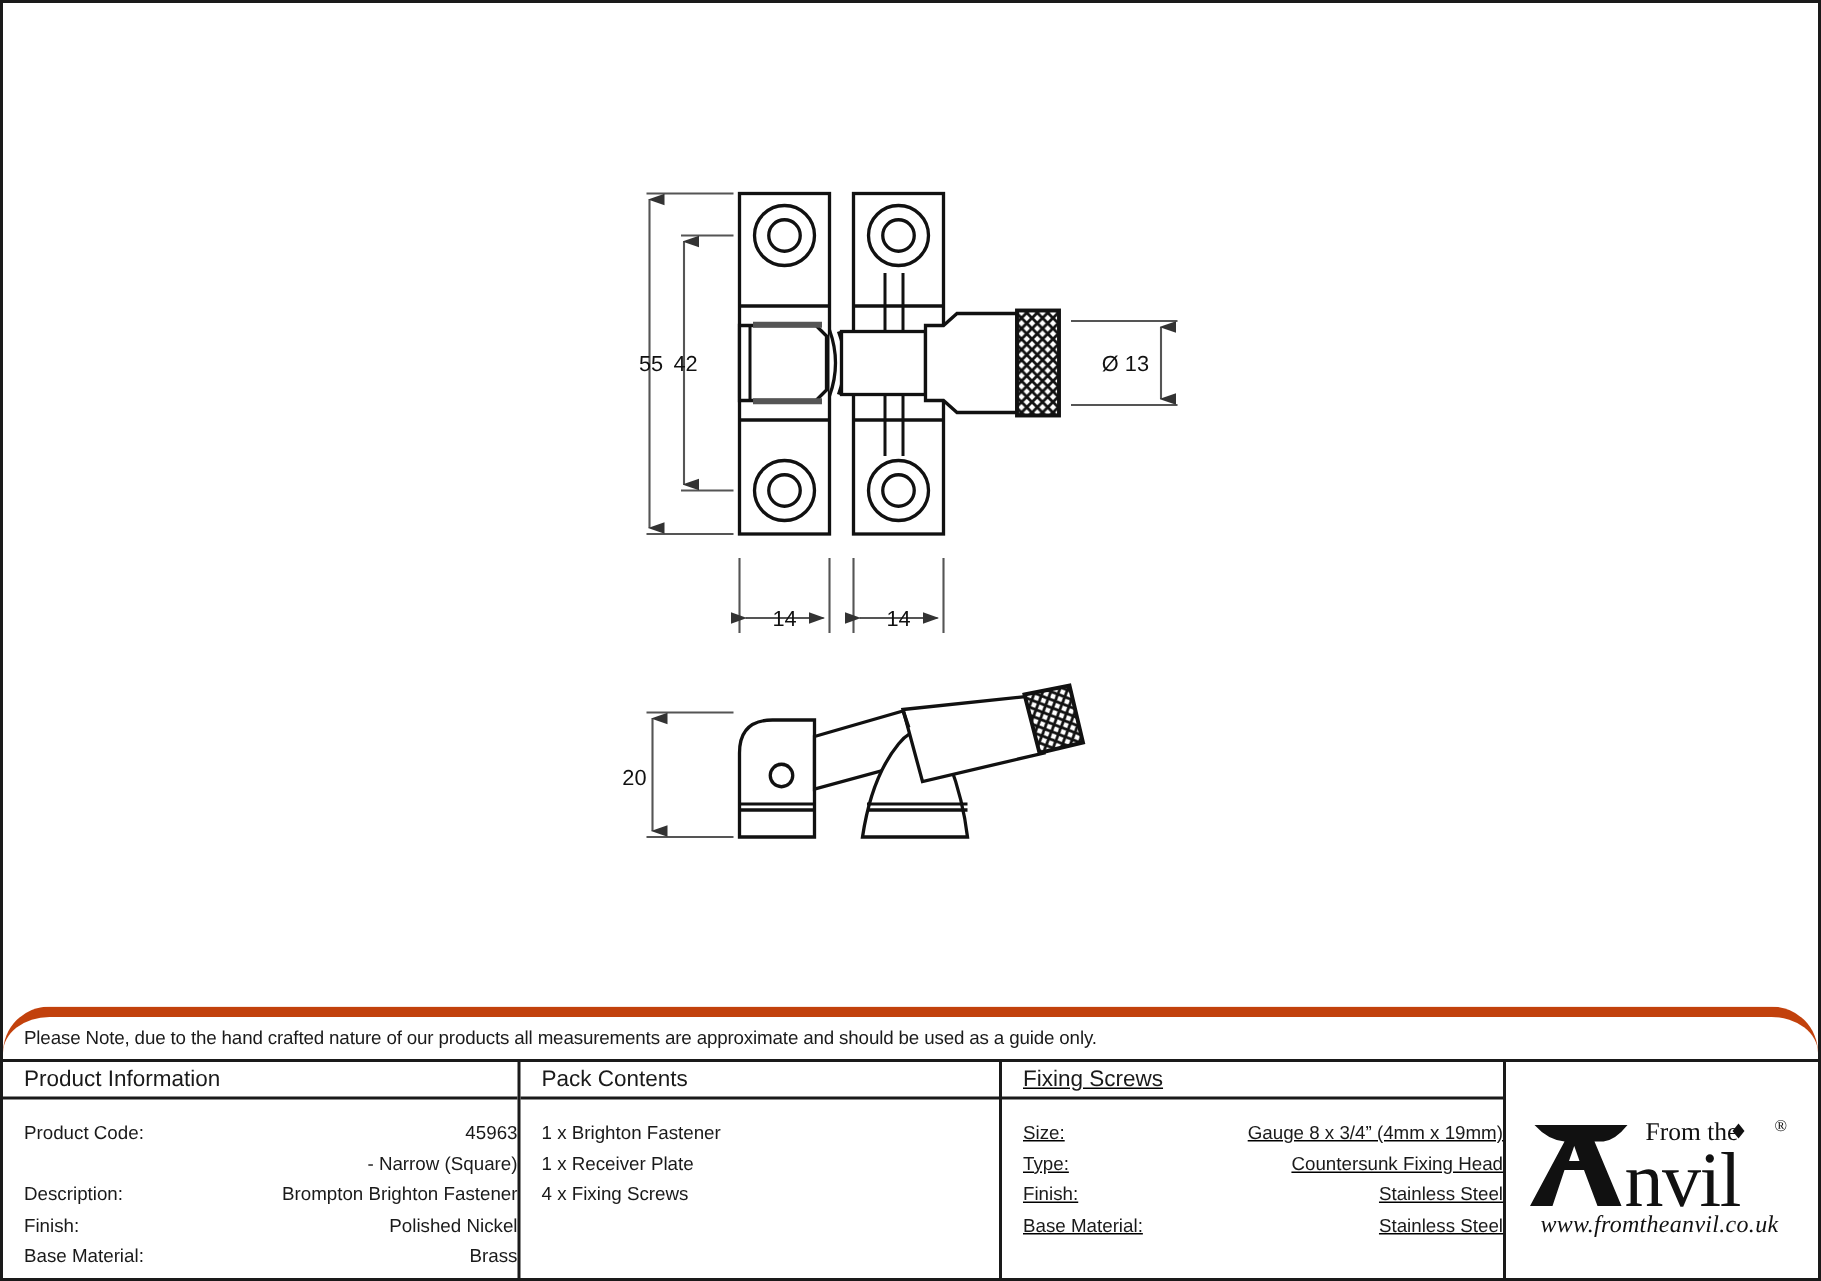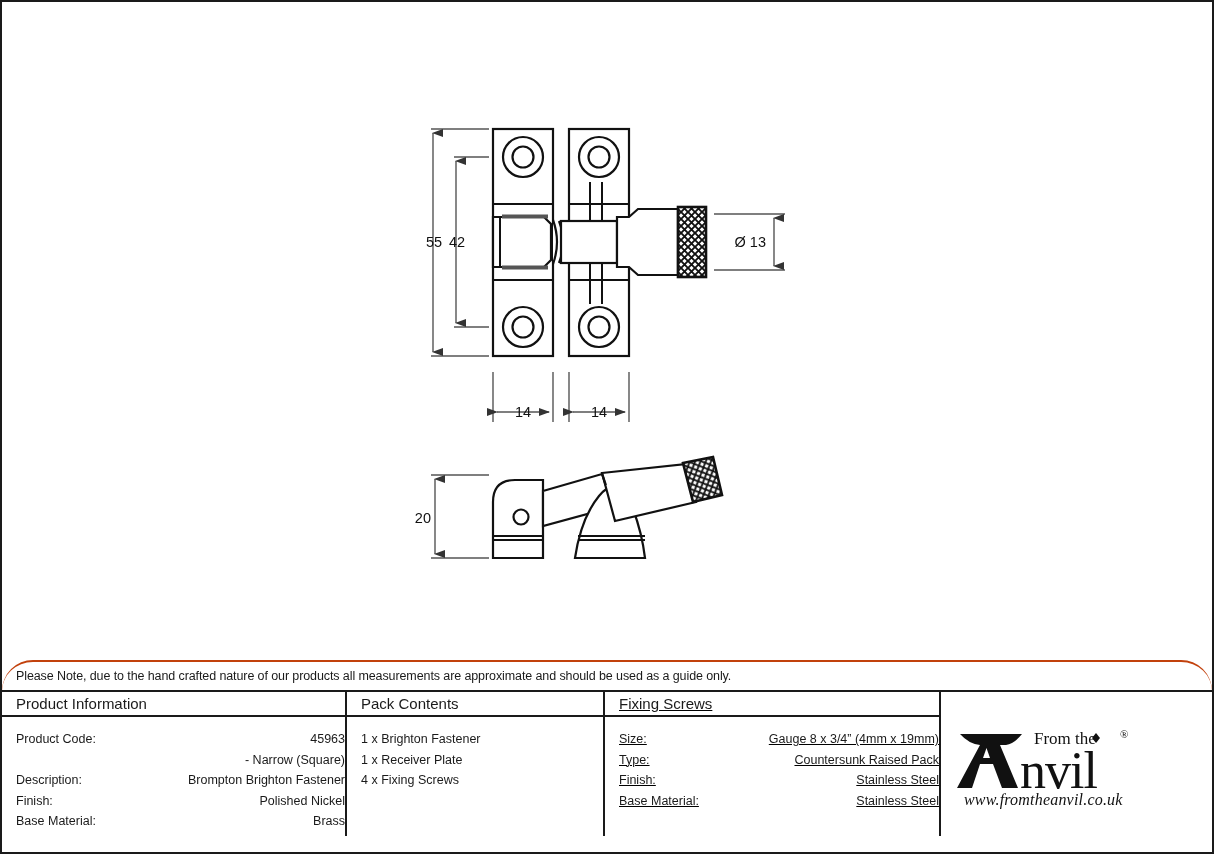--- a/index.html
+++ b/index.html
@@ -20,23 +20,23 @@
   #drawing {
     position: absolute;
     left: 0; top: 0;
     width: 1214px; height: 676px;
   }
   #drawing svg { display: block; }
 
   
   #info-block {
     position: absolute;
-    left: 0; bottom: 16px;
+    left: 0; bottom: 0;
     width: 1210px;
-    border-top: 2px solid #c2410c;
+    border-top: 7px solid #c2410c;
     border-radius: 31px;
   }
   #note-row {
     height: 30px;
     border-bottom: 2px solid #1a1a1a;
     display: flex;
     align-items: center;
     padding-left: 14px;
   }
   #note-row .note-text {
@@ -46,21 +46,21 @@
   }
   #cols {
     display: flex;
     height: 144px;
   }
   .col {
     position: relative;
     height: 100%;
   }
   .col-product { width: 345px; border-right: 2px solid #1a1a1a; }
-  .col-pack    { width: 258px; border-right: 2px solid #1a1a1a; }
+  .col-pack    { width: 321px; border-right: 2px solid #1a1a1a; }
   .col-screws  { width: 336px; border-right: 2px solid #1a1a1a; text-decoration: underline; }
   .col-logo    { width: 208px; }
 
   .col-head {
     height: 25px;
     border-bottom: 2px solid #1a1a1a;
     display: flex;
     align-items: center;
     padding-left: 14px;
     font-size: 15px;
@@ -302,21 +302,21 @@
 
       <div class="col col-screws">
         <div class="col-head">Fixing Screws</div>
         <div class="col-body">
           <div class="kv">
             <span class="k">Size:</span>
             <span class="v">Gauge 8 x 3/4” (4mm x 19mm)</span>
           </div>
           <div class="kv">
             <span class="k">Type:</span>
-            <span class="v">Countersunk Raised Pack</span>
+            <span class="v">Countersunk Fixing Head</span>
           </div>
           <div class="kv">
             <span class="k">Finish:</span>
             <span class="v">Stainless Steel</span>
           </div>
           <div class="kv">
             <span class="k">Base Material:</span>
             <span class="v">Stainless Steel</span>
           </div>
         </div>

